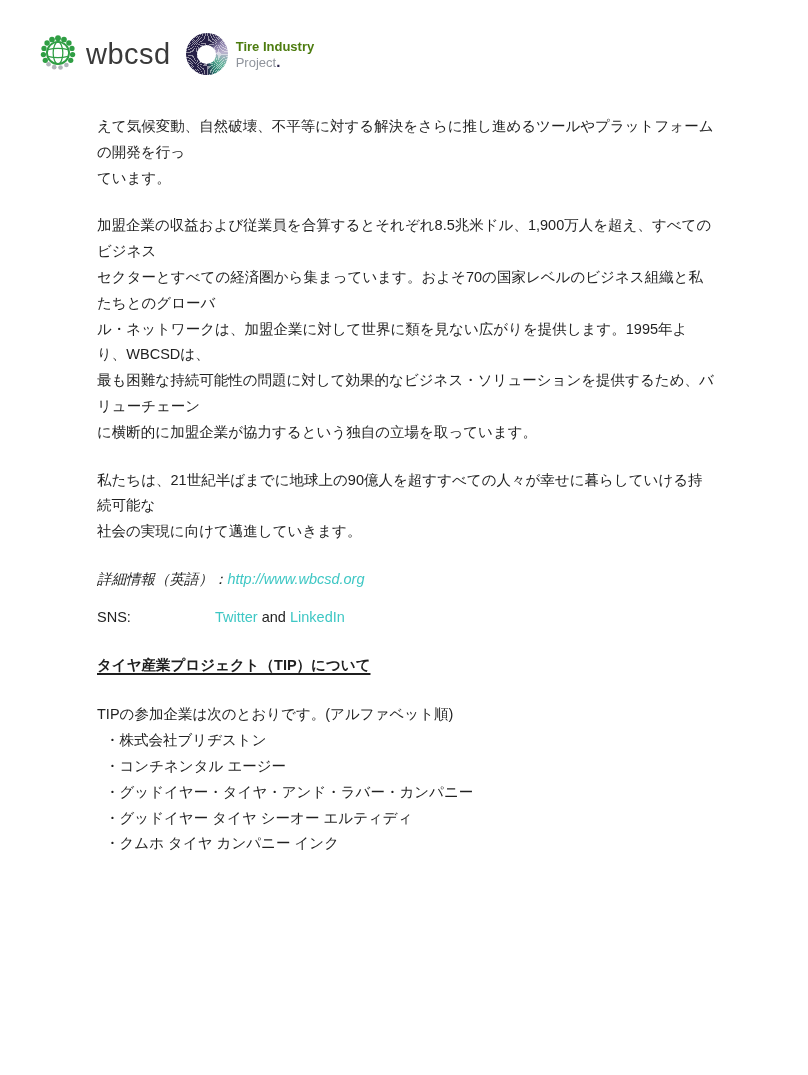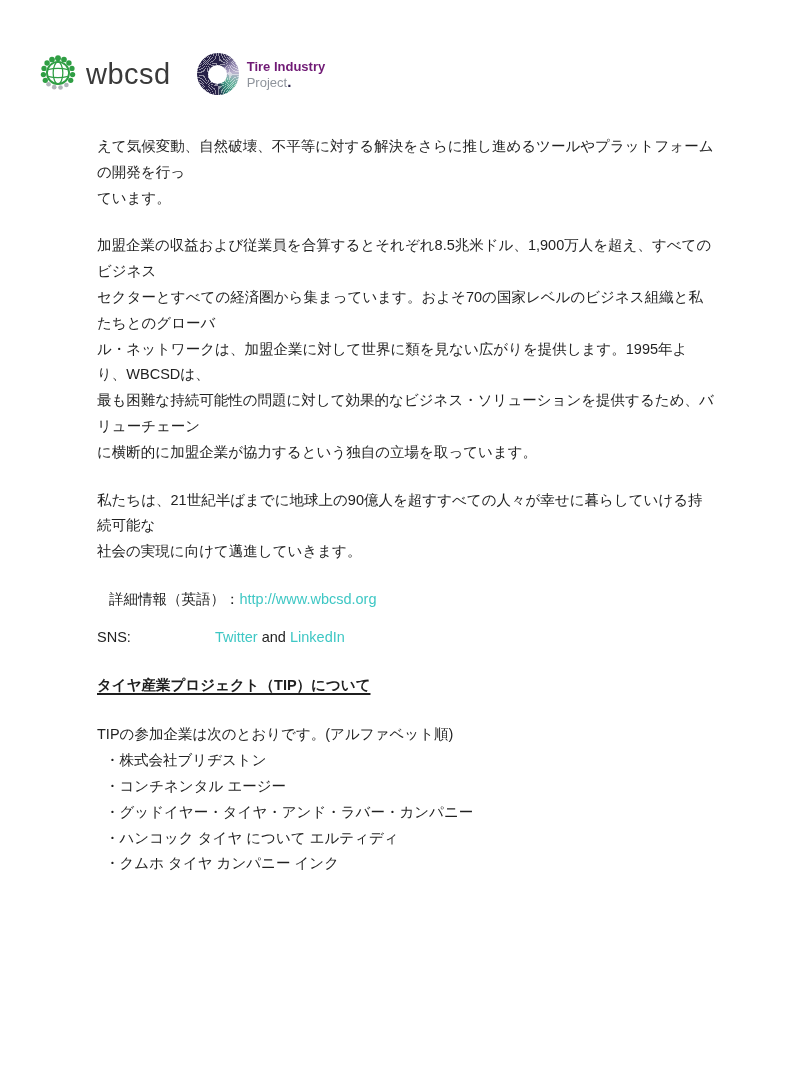--- a/index.html
+++ b/index.html
@@ -7,50 +7,49 @@
   .page {
     position:relative;
     width:808px; height:1075px;
     background:#ffffff;
     font-family:"Liberation Sans", sans-serif;
     color:#1f1f1f;
     overflow:hidden;
   }
   
   .logos {
-    display:flex; align-items:center; gap:24px;
+    display:flex; align-items:center; gap:13px;
     padding:33px 0 0 37px;
-    margin-top:20px;
   }
   .wbcsd-logo { display:flex; align-items:center; gap:7px; }
   .wbcsd-word {
     font-size:29px; font-weight:500; color:#3a3a3a; letter-spacing:0.5px;
   }
   .tip-logo { display:flex; align-items:center; gap:8px; margin-left:2px; }
   .tip-ring {
     width:42px; height:42px; border-radius:50%;
     background:
       repeating-conic-gradient(rgba(255,255,255,.5) 0deg 1.6deg, rgba(255,255,255,0) 1.6deg 4.8deg),
       conic-gradient(from 0deg, #262047 0deg 18deg, #8d82ab 55deg, #bcb4cf 85deg, #63b39b 125deg, #2f8273 155deg, #262047 180deg 360deg);
     display:flex; align-items:center; justify-content:center;
     flex:0 0 auto;
   }
   .tip-hole { width:19px; height:19px; border-radius:50%; background:#ffffff; }
   .tip-text { display:flex; flex-direction:column; line-height:15px; }
-  .tip-line1 { font-size:13px; font-weight:bold; color:#701a75; }
+  .tip-line1 { font-size:13px; font-weight:bold; color:#4d7c0f; }
   .tip-line2 { font-size:13px; color:#8f949c; }
   .tip-dot { color:#262047; font-weight:bold; font-size:15px; }
   
   .body-text {
     padding:27px 93px 0 97px;
     font-size:14.5px;
     line-height:25.8px;
   }
   .para { white-space:pre-line; margin:12px 0 22px 0; }
-  .tight { margin:12px; }
+  .tight { margin:0;font-style:italic; }
   .link { color:#3ec7c4; text-decoration:none; cursor:pointer; }
   .sns-label { display:inline-block; min-width:118px; }
   .heading {
     font-size:14.5px; font-weight:bold;
     margin:8px 0 24px 0; line-height:25.8px;
   }
   .heading span {
     text-decoration:underline;
     text-decoration-thickness:1.5px;
     text-underline-offset:3px;
@@ -124,19 +123,19 @@
 
     <h2 class="heading"><span>タイヤ産業プロジェクト（TIP）について</span></h2>
 
 
     <p class="para intro">TIPの参加企業は次のとおりです。(アルファベット順)</p>
 
     <ul class="members">
       <li>・株式会社ブリヂストン</li>
       <li>・コンチネンタル エージー</li>
       <li>・グッドイヤー・タイヤ・アンド・ラバー・カンパニー</li>
-      <li>・ハンコック タイヤ について エルティディ</li>
+      <li>・グッドイヤー タイヤ シーオー エルティディ</li>
       <li>・クムホ タイヤ カンパニー インク</li>
 
     </ul>
 
   </main>
 </div>
 
 </body></html>

